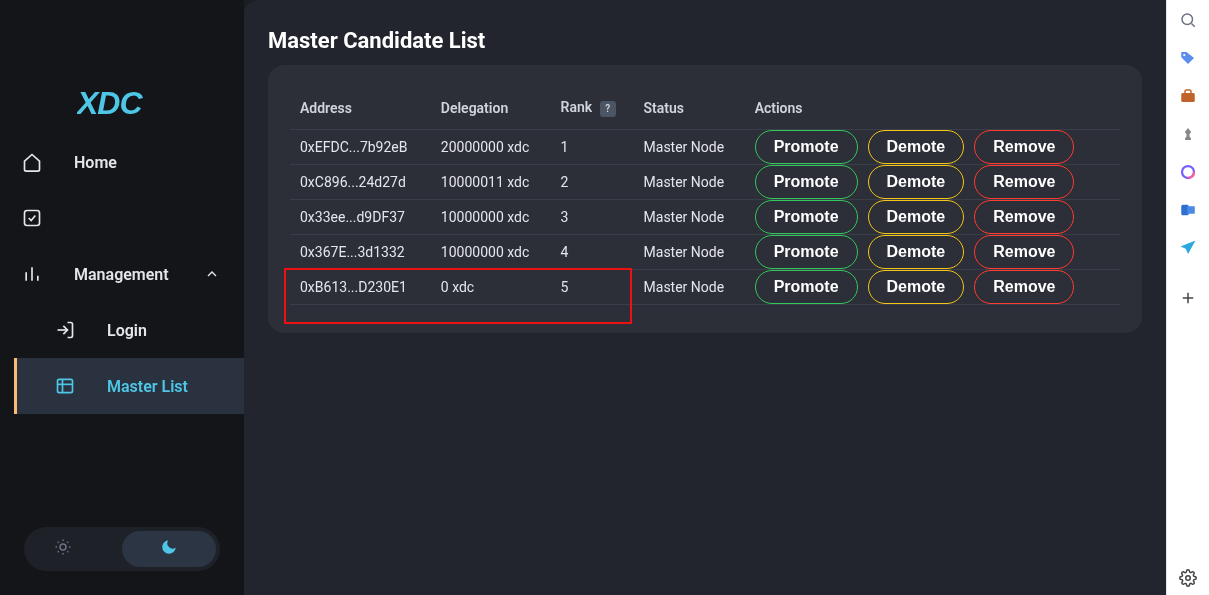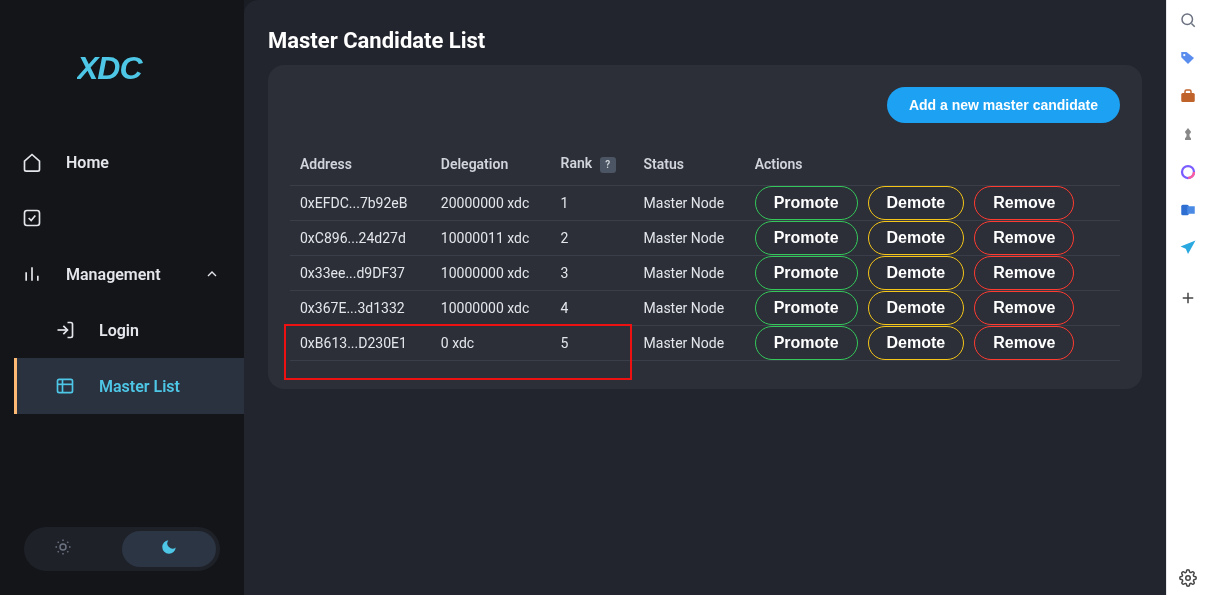--- a/index.html
+++ b/index.html
@@ -21,39 +21,39 @@
   .sidebar {
     width: 244px;
     background: #131519;
     display: flex;
     flex-direction: column;
     padding-top: 14px;
   }
   .logo-wrap {
     display: flex;
     justify-content: center;
-    align-items: center;
+    align-items: flex-end;
     height: 110px;
   }
   .logo {
     color: #4ec7e6;
     font-size: 36px;
     font-weight: 800;
     letter-spacing: -1px;
     font-style: italic;
     display: flex;
     align-items: center;
   }
   .nav {
     margin-top: 10px;
   }
   .nav-item, .subnav-item {
     display: flex;
     align-items: center;
-    gap: 24px;
+    gap: 32px;
     padding: 18px 22px;
     font-size: 16px;
     font-weight: 600;
     color: #e4e6eb;
     cursor: pointer;
   }
   .nav-item .icon, .subnav-item .icon {
     width: 20px;
     height: 20px;
     display: flex;
@@ -316,23 +316,20 @@
           </span>
         </div>
       </div>
     </div>
   </aside>
 
   <main class="main">
     <h1 class="page-title">Master Candidate List</h1>
 
     <div class="card">
-      <div class="card-top">
-        <button class="btn-primary">Add a new master candidate</button>
-      </div>
 
       <table>
         <thead>
           <tr>
             <th>Address</th>
             <th>Delegation</th>
             <th>
               <span>Rank</span>
               <span class="help-badge">?</span>
             </th>

